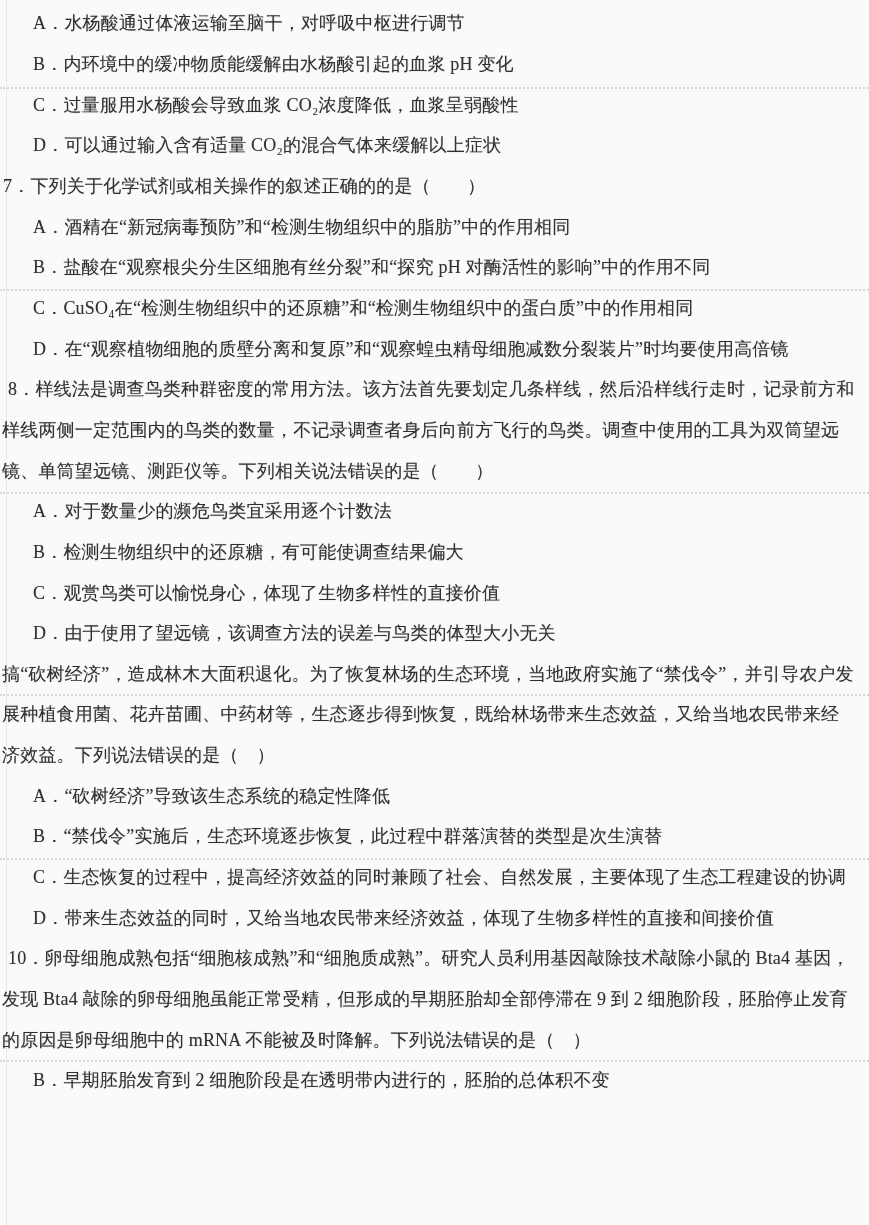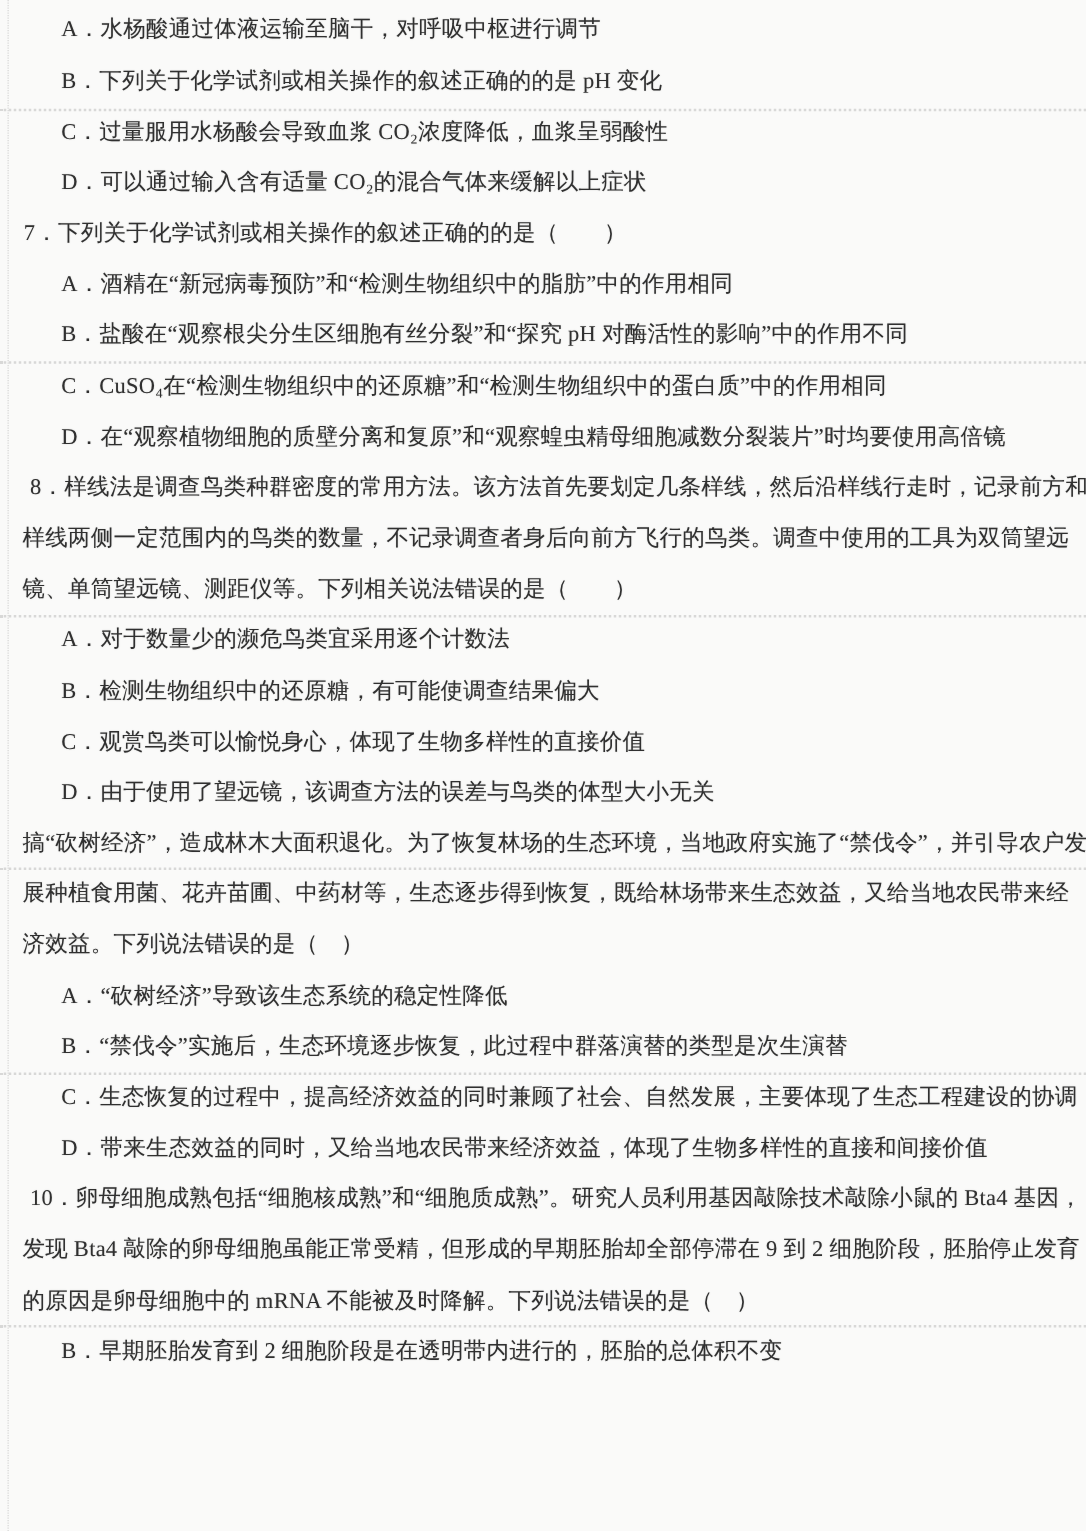--- a/index.html
+++ b/index.html
@@ -20,21 +20,21 @@
     position:absolute;left:6px;top:0;bottom:0;width:0;
     border-left:1px dotted rgba(160,160,160,.38);
     pointer-events:none;
   }
   .divider{
     position:absolute;left:0;right:0;height:0;
     border-top:2px dotted var(--divider);
     opacity:.55;
     pointer-events:none;
   }
-  .content{position:absolute;left:16px;top:3px;right:0;}
+  .content{position:absolute;left:0;top:3px;right:0;}
   .line{
     height:40.66px;
     display:flex;align-items:center;
     font-size:18px;
     color:var(--ink);
     letter-spacing:.2px;
     white-space:nowrap;
     text-shadow:0 0 1px rgba(70,70,70,.35);
   }
   .stem{padding-left:8px;}
@@ -52,21 +52,21 @@
   <div class="divider" style="top:289px"></div>
   <div class="divider" style="top:492px"></div>
   <div class="divider" style="top:694px"></div>
   <div class="divider" style="top:858px"></div>
   <div class="divider" style="top:1060px"></div>
 
   <div class="content">
 
     <section>
       <div class="line opt">A．水杨酸通过体液运输至脑干，对呼吸中枢进行调节</div>
-      <div class="line opt">B．下列关于化学试剂或相关操作的叙述正确的的是 pH 变化</div>
+      <div class="line opt">B．内环境中的缓冲物质能缓解由水杨酸引起的血浆 pH 变化</div>
       <div class="line opt">C．过量服用水杨酸会导致血浆 CO₂浓度降低，血浆呈弱酸性</div>
       <div class="line opt">D．可以通过输入含有适量 CO₂的混合气体来缓解以上症状</div>
     </section>
 
     <section>
       <div class="line stem-q7">7．下列关于化学试剂或相关操作的叙述正确的的是（　　）</div>
       <div class="line opt">A．酒精在“新冠病毒预防”和“检测生物组织中的脂肪”中的作用相同</div>
       <div class="line opt">B．盐酸在“观察根尖分生区细胞有丝分裂”和“探究 pH 对酶活性的影响”中的作用不同</div>
       <div class="line opt">C．CuSO₄在“检测生物组织中的还原糖”和“检测生物组织中的蛋白质”中的作用相同</div>
       <div class="line opt">D．在“观察植物细胞的质壁分离和复原”和“观察蝗虫精母细胞减数分裂装片”时均要使用高倍镜</div>

